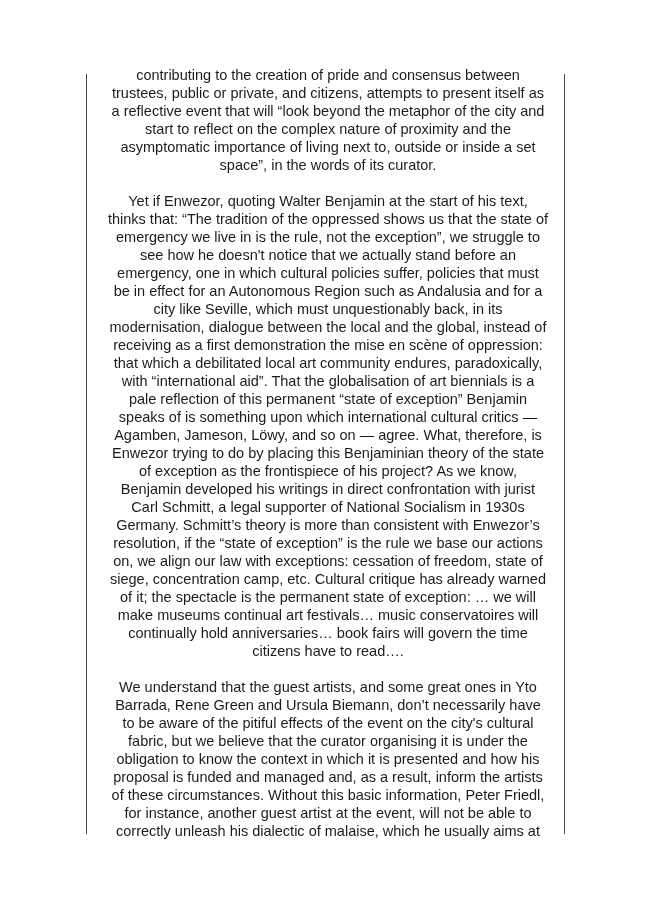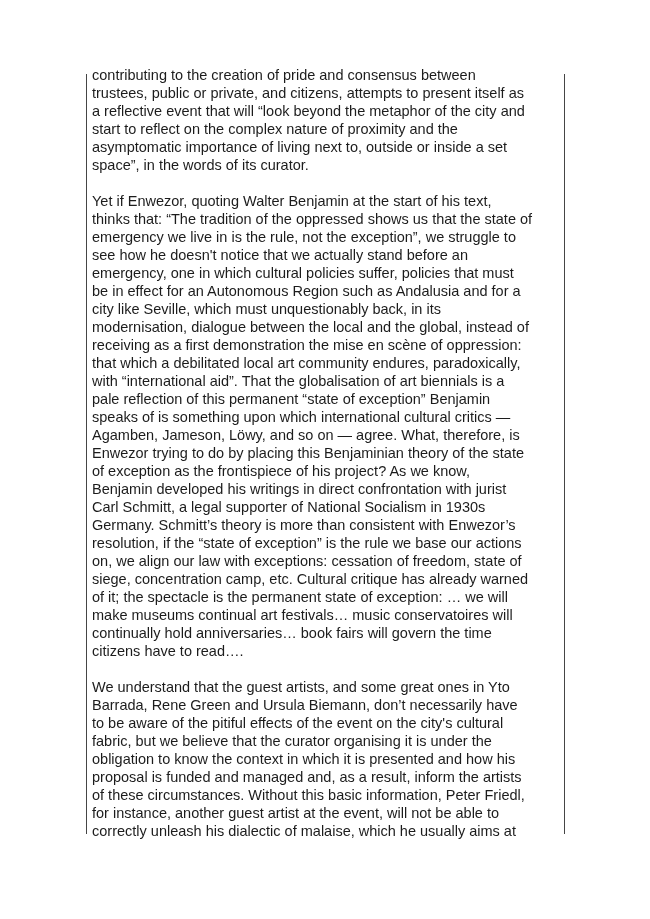--- a/index.html
+++ b/index.html
@@ -33,20 +33,21 @@
     left: 92px;
     top: 66px;
     width: 472px;
     color: var(--ink, #1c1c1c);
     font-size: 14.5px;
     line-height: 18px;
   }
   .textblock p {
     margin: 0 0 18px 0;
     white-space: pre;   
+    text-align: center;
   }
 </style>
 </head>
 <body>
 
 <div class="page">
   <div class="rule rule-left"></div>
   <div class="rule rule-right"></div>
 
   <div class="textblock">

